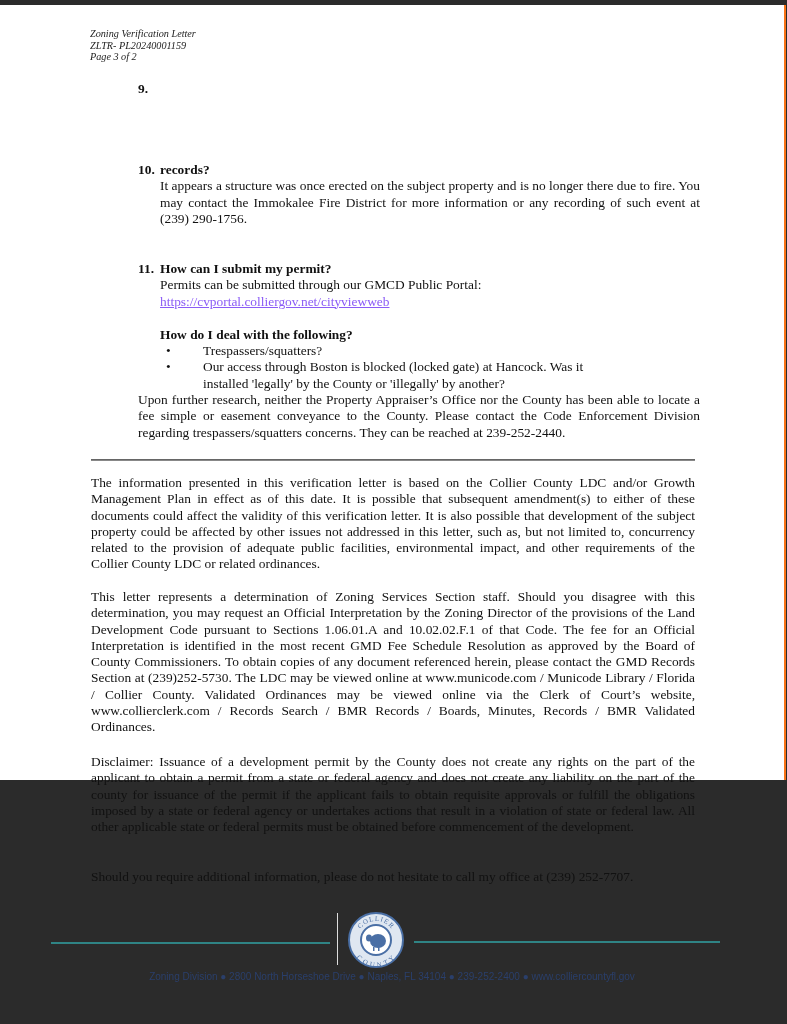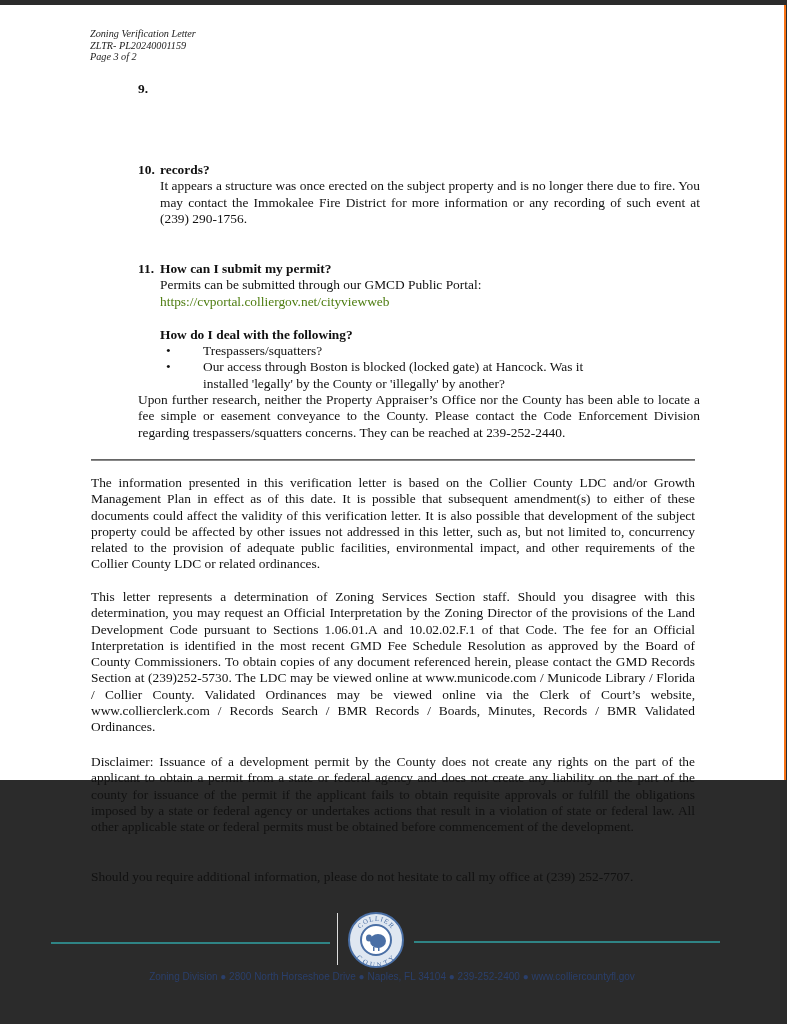--- a/index.html
+++ b/index.html
@@ -17,21 +17,21 @@
       font-style: italic; font-size: 10.2px; line-height: 11.5px; color: #222;
     }
     .q {
       position: absolute; left: 138px; width: 562px;
       font-size: 13.4px; line-height: 16.3px;
     }
     .q .num { position: absolute; left: 0; font-weight: bold; }
     .q .title { margin-left: 22px; font-weight: bold; }
     .q .body { margin-left: 22px; }
     .justify { text-align: justify; }
-    a.link { color: #4d7c0f; }
+    a.link { color: #8b5cf6; text-decoration: underline; }
     .u { }
     ul.bul { margin: 0; padding: 0; list-style: none; }
     ul.bul li { position: relative; padding-left: 43px; margin-left: 22px; }
     ul.bul li .dot { position: absolute; left: 6px; top: 0; }
     .rule {
       position: absolute; left: 91px; top: 454px; width: 604px; height: 2px;
       background: linear-gradient(#555, #999);
     }
     .para {
       position: absolute; left: 91px; width: 604px;

